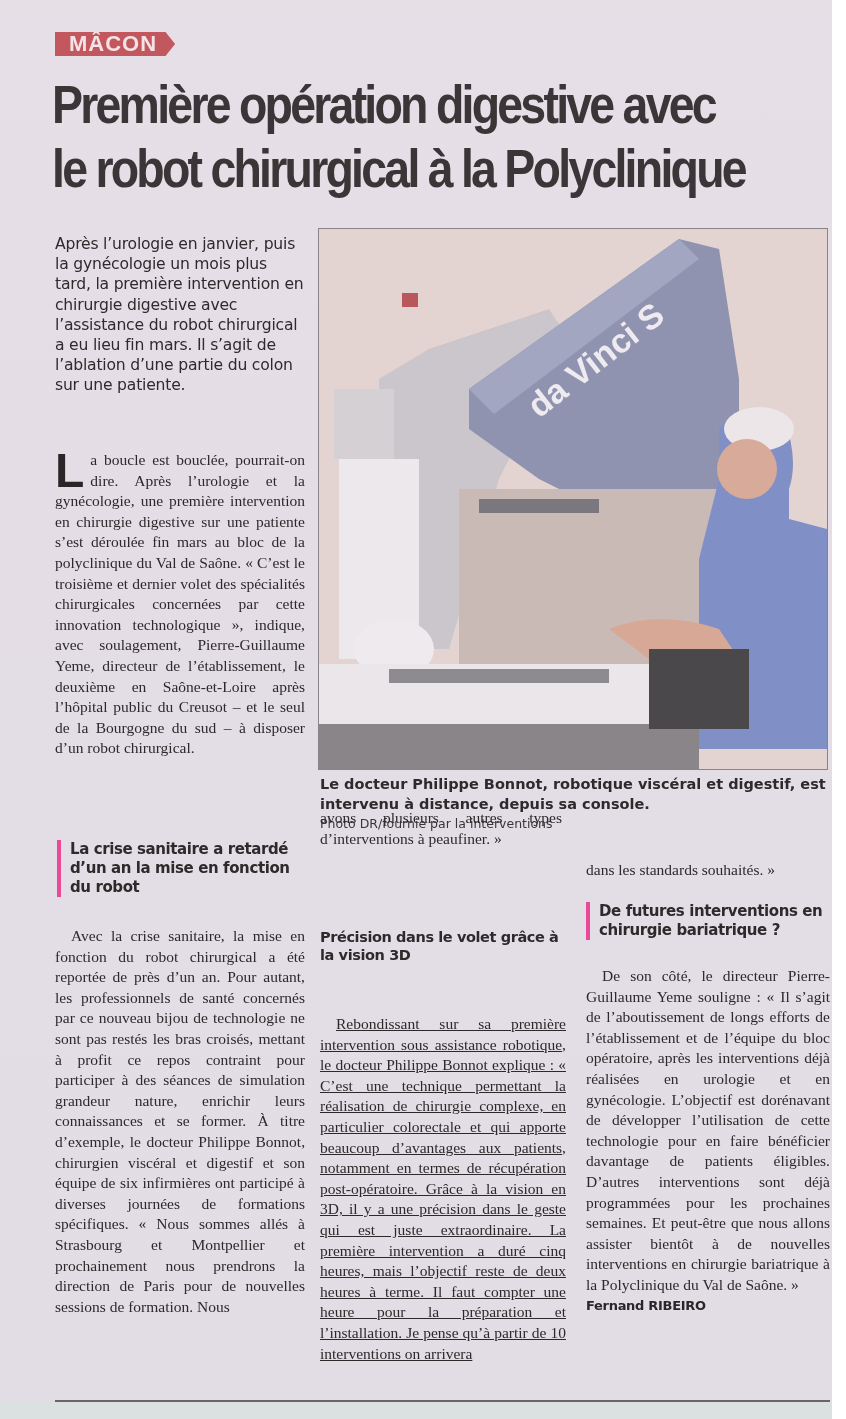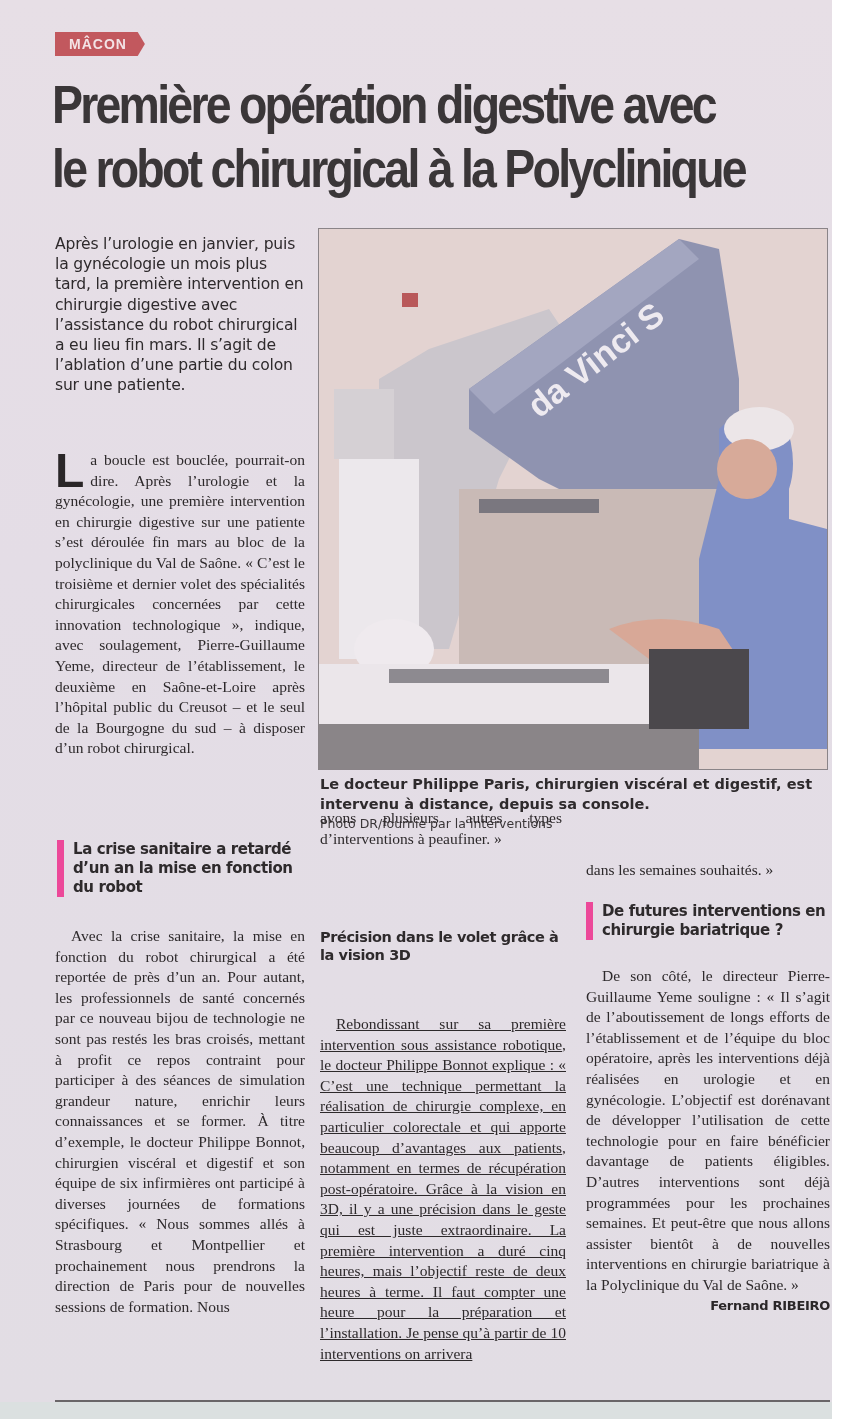--- a/index.html
+++ b/index.html
@@ -18,21 +18,21 @@
       background: #dbe0e0;
     }
     .bottom-rule {
       position: absolute; left: 55px; top: 1400px; width: 775px; height: 2px;
       background: #6a6668;
     }
     .section-tag {
       position: absolute; left: 55px; top: 32px; height: 24px;
       background: #c2585e; color: #f3e3e6;
       font-family: "Liberation Sans", sans-serif; font-weight: bold;
-      font-size: 14px; letter-spacing: 1px; line-height: 24px;
+      font-size: 22px; letter-spacing: 1px; line-height: 24px;
       padding: 0 18px 0 14px;
       clip-path: polygon(0 0, 92% 0, 100% 50%, 92% 100%, 0 100%);
     }
     .headline {
       position: absolute; left: 52px; top: 72px; width: 790px;
       font-family: "Liberation Sans", sans-serif; font-weight: bold;
       font-size: 54px; line-height: 64px; letter-spacing: -3.2px;
       color: #3a3638; margin: 0;
       transform: scaleX(0.86); transform-origin: left top;
       white-space: nowrap;
@@ -65,39 +65,39 @@
     }
     .caption-main {
       font-weight: bold; font-size: 14.5px; line-height: 20px; color: #2e2a2c;
     }
     .caption-credit {
       font-size: 12.5px; line-height: 20px; color: #3a3638;
     }
     .subhead {
       font-family: "DejaVu Sans", sans-serif; font-weight: bold;
       font-size: 15px; line-height: 19px; color: #2e2a2c;
-      border-left: 7px solid #ec4899; padding-left: 9px;
+      border-left: 4px solid #ec4899; padding-left: 9px;
       letter-spacing: -0.4px;
     }
     .col1-sub { position: absolute; left: 57px; top: 840px; width: 240px; }
     .col1-text { position: absolute; left: 55px; top: 926px; width: 250px; }
     .col2-top { position: absolute; left: 320px; top: 808px; width: 242px; }
     .col2-sub {
       position: absolute; left: 320px; top: 928px; width: 242px;
       font-family: "DejaVu Sans", sans-serif; font-weight: bold;
       font-size: 14.5px; line-height: 18px; color: #2e2a2c; letter-spacing: -0.4px;
     }
     .col2-text { position: absolute; left: 320px; top: 1014px; width: 246px; text-decoration: underline; }
     .col3-top { position: absolute; left: 586px; top: 860px; width: 240px; }
     .col3-sub { position: absolute; left: 586px; top: 902px; width: 232px; }
     .col3-text { position: absolute; left: 586px; top: 966px; width: 244px; }
     .indent { text-indent: 16px; }
     .signature {
       font-family: "DejaVu Sans", sans-serif; font-weight: bold; font-size: 13px;
-      text-align: right; letter-spacing: -0.3px; margin-top: 2px;
+      letter-spacing: -0.3px; margin-top: 2px;
     }
   </style>
 </head>
 <body>
 
 <div class="paper"></div>
 <div class="footer-strip"></div>
 <div class="bottom-rule"></div>
 
 <div class="section-tag">MÂCON</div>
@@ -132,29 +132,29 @@
     <ellipse cx="428" cy="240" rx="30" ry="30" fill="#d7aa99"></ellipse>
     <path d="M290 400 Q340 380 400 400 L420 430 L330 430 Z" fill="#d8a897"></path>
     <rect x="0" y="435" width="380" height="60" fill="#ebe6ea"></rect>
     <rect x="70" y="440" width="220" height="14" fill="#8d8a90"></rect>
     <rect x="0" y="495" width="380" height="45" fill="#8a8588"></rect>
     <rect x="330" y="420" width="100" height="80" fill="#4b484c"></rect>
   </svg>
 </div>
 
 <div class="caption">
-  <div class="caption-main">Le docteur Philippe Paris, chirurgien viscéral et digestif, est intervenu à distance, depuis sa console.</div>
+  <div class="caption-main">Le docteur Philippe Bonnot, robotique viscéral et digestif, est intervenu à distance, depuis sa console.</div>
   <div class="caption-credit">Photo DR/fournie par la interventions</div>
 </div>
 
 <div class="col1-sub subhead">La crise sanitaire a retardé d’un an la mise en fonction du robot</div>
 <div class="col1-text body-text indent">Avec la crise sanitaire, la mise en fonction du robot chirurgical a été reportée de près d’un an. Pour autant, les professionnels de santé concernés par ce nouveau bijou de technologie ne sont pas restés les bras croisés, mettant à profit ce repos contraint pour participer à des séances de simulation grandeur nature, enrichir leurs connaissances et se former. À titre d’exemple, le docteur Philippe Bonnot, chirurgien viscéral et digestif et son équipe de six infirmières ont participé à diverses journées de formations spécifiques. « Nous sommes allés à Strasbourg et Montpellier et prochainement nous prendrons la direction de Paris pour de nouvelles sessions de formation. Nous</div>
 
 <div class="col2-top body-text">avons plusieurs autres types d’interventions à peaufiner. »</div>
 <div class="col2-sub">Précision dans le volet grâce à la vision 3D</div>
 <div class="col2-text body-text indent">Rebondissant sur sa première intervention sous assistance robotique, le docteur Philippe Bonnot explique : « C’est une technique permettant la réalisation de chirurgie complexe, en particulier colorectale et qui apporte beaucoup d’avantages aux patients, notamment en termes de récupération post-opératoire. Grâce à la vision en 3D, il y a une précision dans le geste qui est juste extraordinaire. La première intervention a duré cinq heures, mais l’objectif reste de deux heures à terme. Il faut compter une heure pour la préparation et l’installation. Je pense qu’à partir de 10 interventions on arrivera</div>
 
-<div class="col3-top body-text">dans les semaines souhaités. »</div>
+<div class="col3-top body-text">dans les standards souhaités. »</div>
 <div class="col3-sub subhead">De futures interventions en chirurgie bariatrique ?</div>
 <div class="col3-text">
   <div class="body-text indent">De son côté, le directeur Pierre-Guillaume Yeme souligne : « Il s’agit de l’aboutissement de longs efforts de l’établissement et de l’équipe du bloc opératoire, après les interventions déjà réalisées en urologie et en gynécologie. L’objectif est dorénavant de développer l’utilisation de cette technologie pour en faire bénéficier davantage de patients éligibles. D’autres interventions sont déjà programmées pour les prochaines semaines. Et peut-être que nous allons assister bientôt à de nouvelles interventions en chirurgie bariatrique à la Polyclinique du Val de Saône. »</div>
   <div class="signature">Fernand RIBEIRO</div>
 </div>
 
 </body></html>

